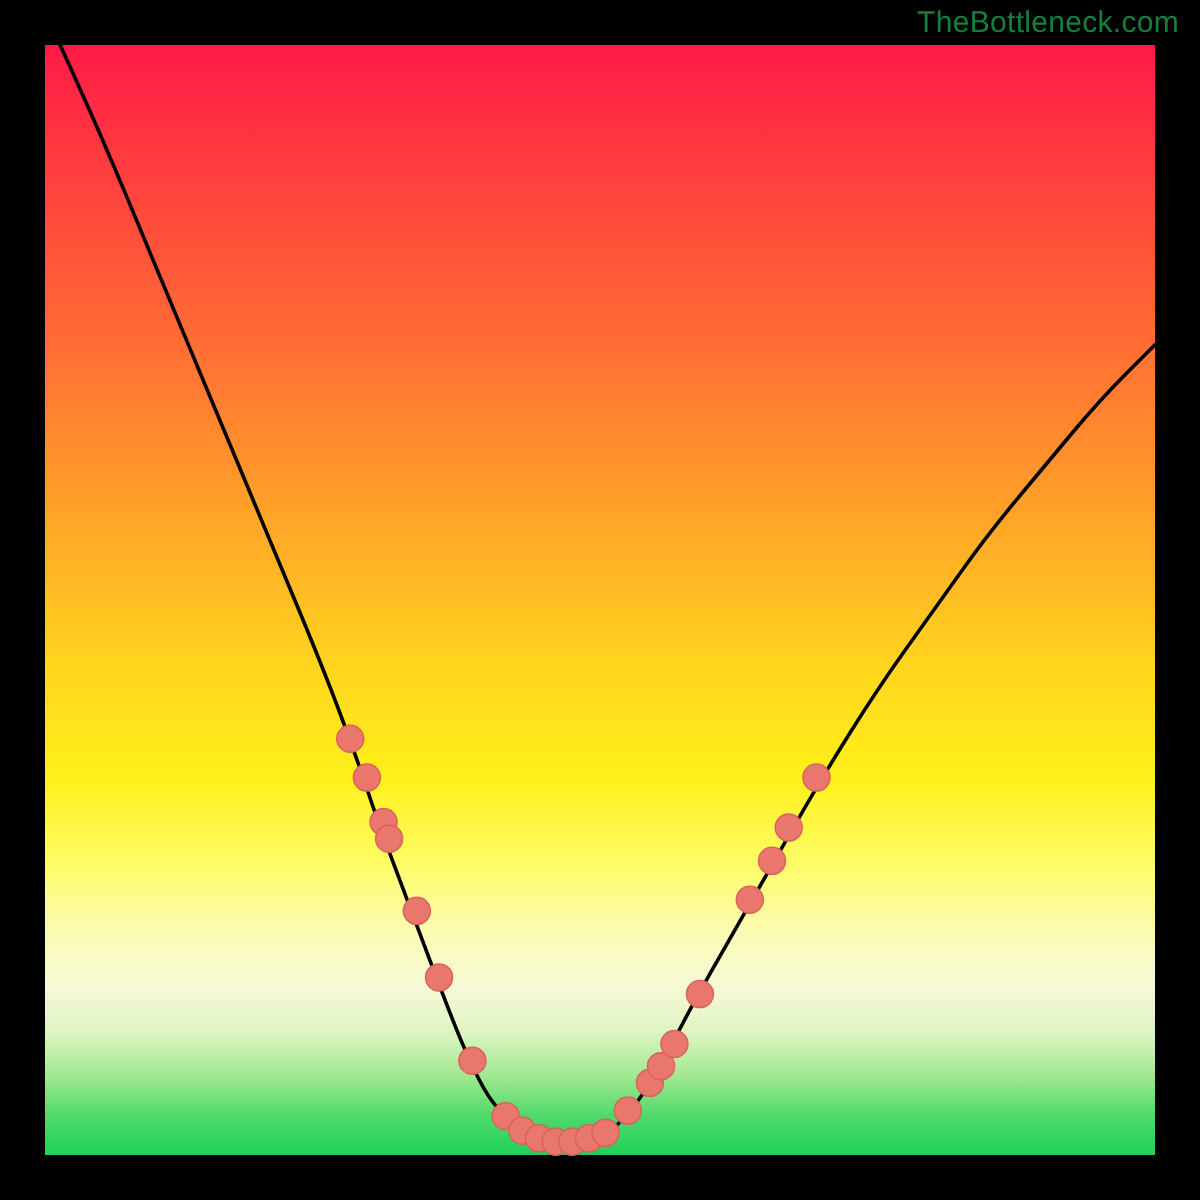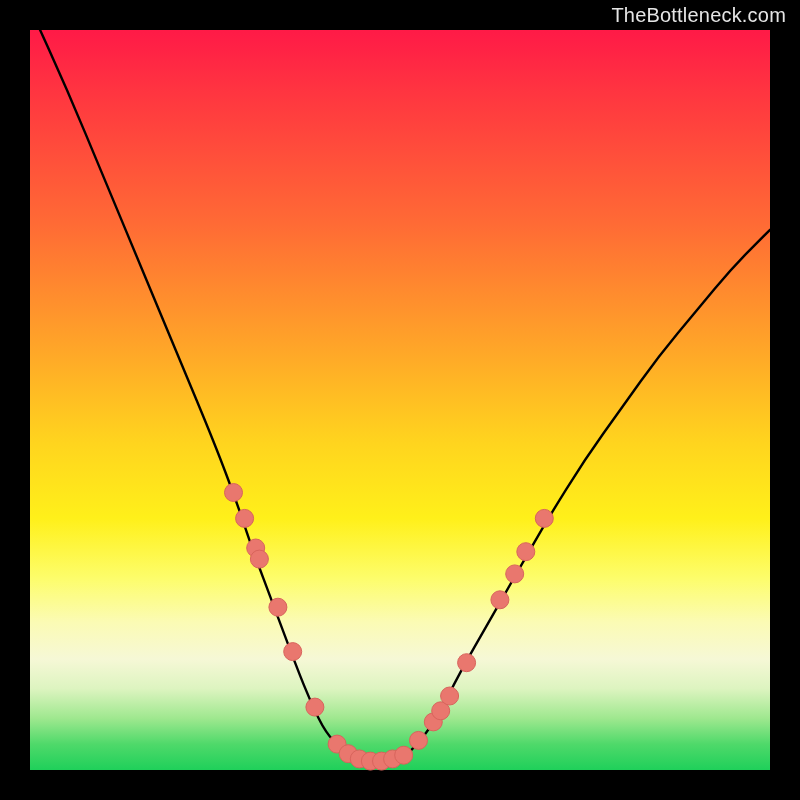--- a/index.html
+++ b/index.html
@@ -38,21 +38,21 @@
       #f6f8d6 85%,
       #ddf4c0 89%,
       #9fe88f 93%,
       #4fd96a 96.5%,
       #1fd05a 100%);
   }
   .watermark {
     position: absolute;
     top: 4px;
     right: 14px;
-    color: #e5e5e5;
+    color: #15803d;
     font-size: 20px;
     font-weight: 400;
     letter-spacing: 0.2px;
   }
   svg.curve {
     position: absolute;
     left: 30px;
     top: 30px;
     width: 740px;
     height: 740px;

